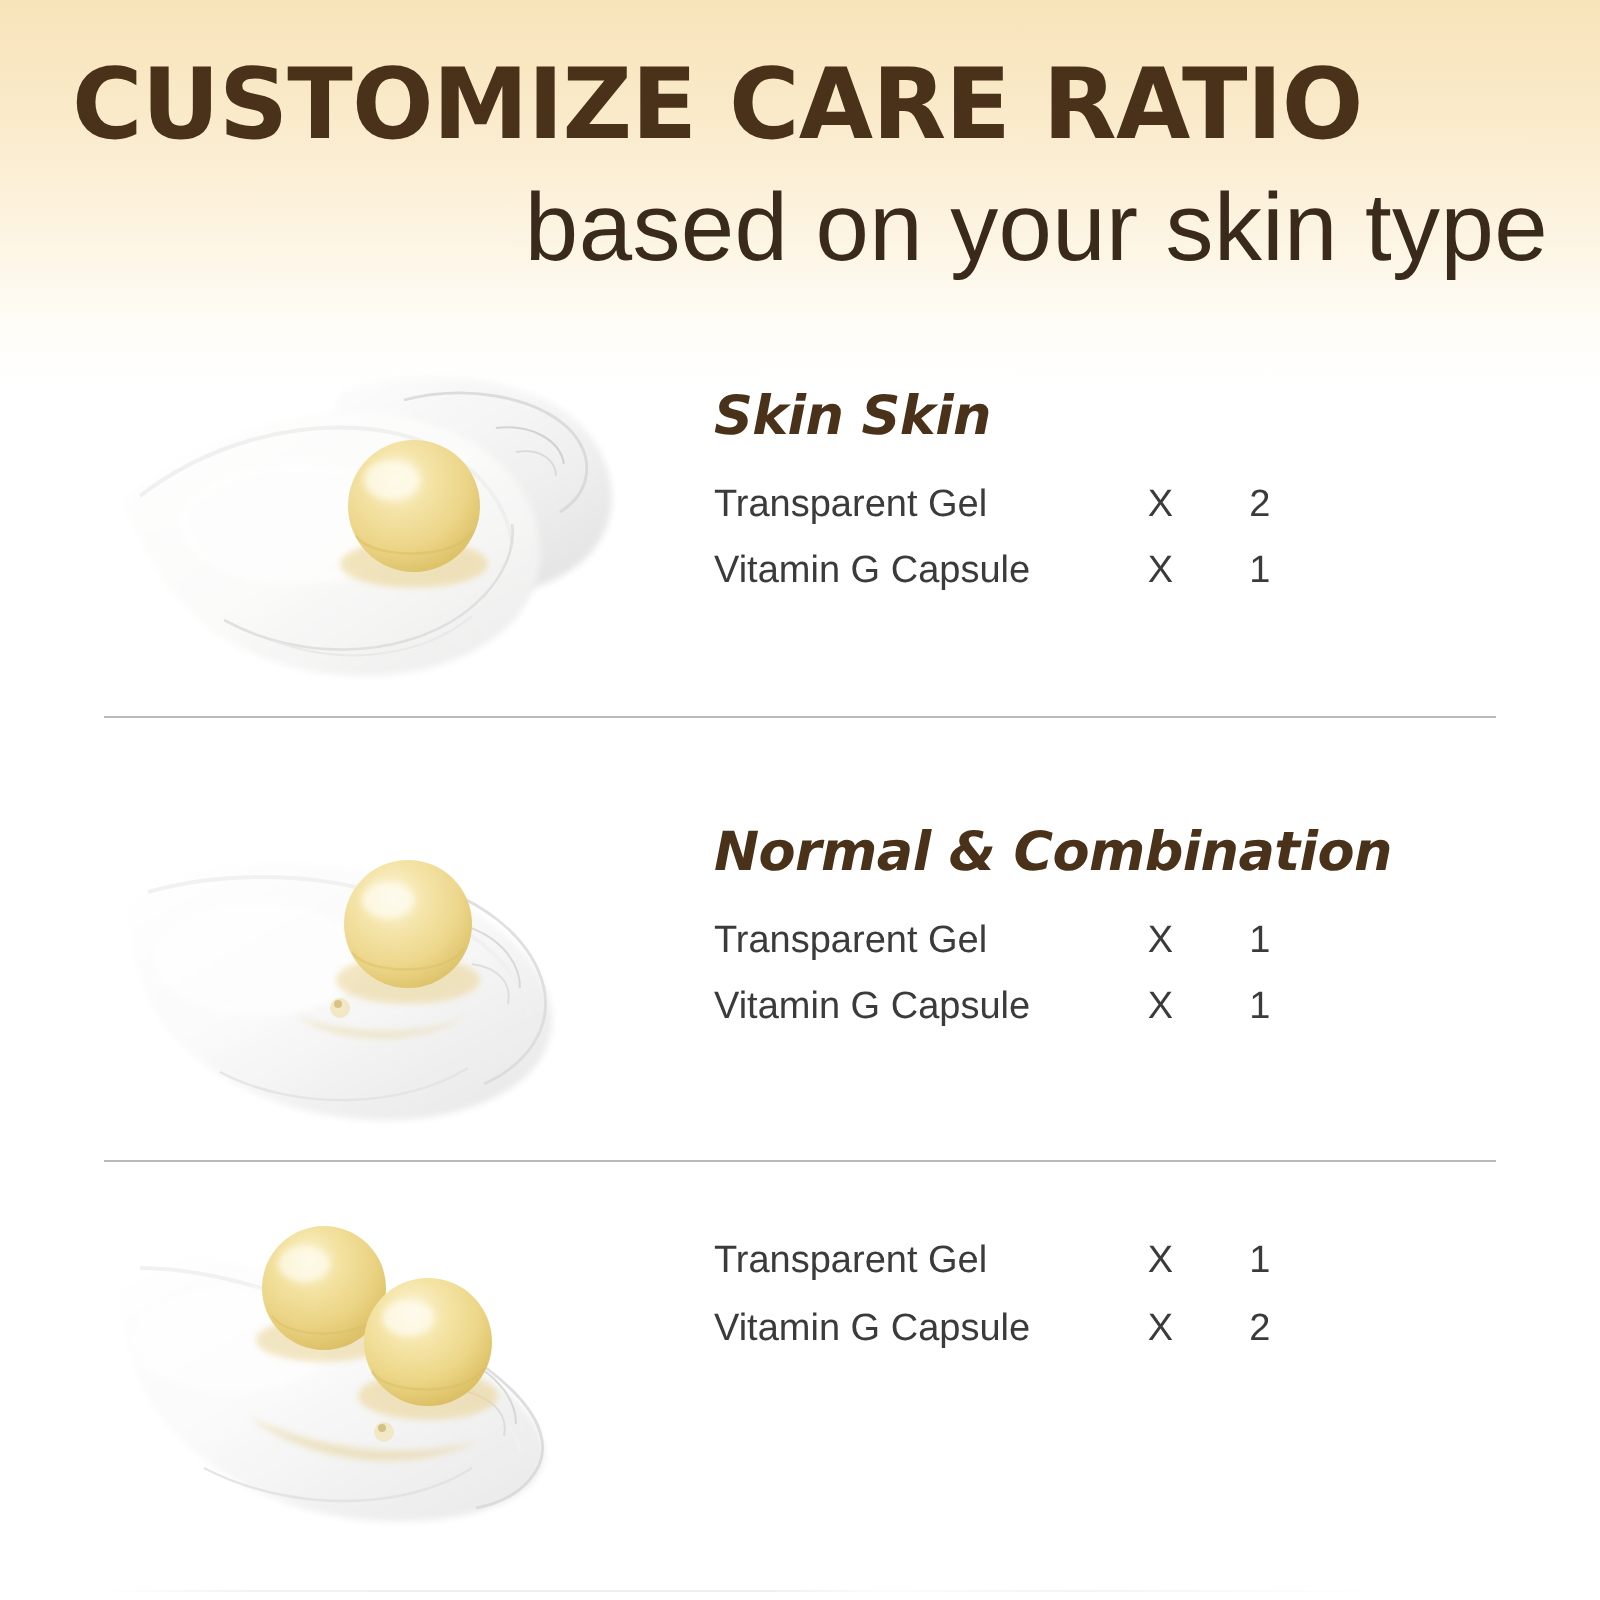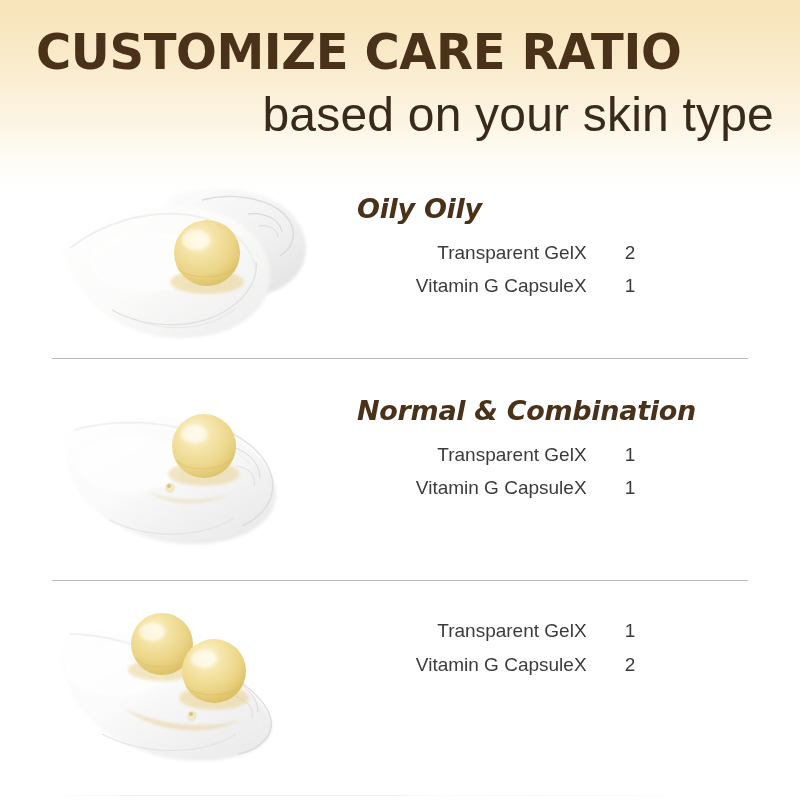--- a/index.html
+++ b/index.html
@@ -67,21 +67,21 @@
   }
 
   
   .section {
     position: absolute;
     left: 0;
     width: 800px;
     height: 218px;
   }
   .section-1 { top: 172px; }
-  .section-2 { top: 374px; }
+  .section-2 { top: 390px; }
   .section-3 { top: 592px; }
 
   .divider {
     position: absolute;
     left: 52px;
     width: 696px;
     height: 1px;
     background: #b9b9b9;
   }
   .divider-1 { top: 358px; }
@@ -133,21 +133,21 @@
   }
   .ratio-table td {
     font-family: "Liberation Sans", sans-serif;
     font-weight: 300;
     font-size: 19px;
     color: #3b3b3b;
     padding: 3px 0;
     line-height: 1.45;
     white-space: nowrap;
   }
-  td.col-item  { width: 205px; text-align: right; }
+  td.col-item  { width: 205px; text-align: left; }
   td.col-times { width: 48px;  text-align: left; color: #3b3b3b; }
   td.col-qty   { width: 40px;  text-align: left; }
 </style>
 </head>
 <body>
 
 <div id="page">
 
   <div class="header">
     <div class="title">CUSTOMIZE CARE RATIO</div>
@@ -193,21 +193,21 @@
         <ellipse cx="96" cy="84" rx="58" ry="30" fill="#ffffff" opacity="0.65" filter="url(#soft1)"></ellipse>
 
         <ellipse cx="155" cy="104" rx="37" ry="12" fill="#e9d28b" opacity="0.55" filter="url(#soft1)"></ellipse>
         <circle cx="155" cy="75" r="33" fill="url(#cap1)"></circle>
         <ellipse cx="144" cy="62" rx="14" ry="10" fill="#fffdf0" opacity="0.72" filter="url(#soft1)"></ellipse>
         <path d="M126 90 C134 102 176 102 184 88" fill="none" stroke="#d8bd62" stroke-width="1.2" opacity="0.5"></path>
       </svg>
     </div>
 
     <div class="info">
-      <div class="skin-heading">Oily Oily</div>
+      <div class="skin-heading">Skin Skin</div>
       <table class="ratio-table">
         <tbody>
           <tr>
             <td class="col-item">Transparent Gel</td>
             <td class="col-times">X</td>
             <td class="col-qty">2</td>
           </tr>
           <tr>
             <td class="col-item">Vitamin G Capsule</td>
             <td class="col-times">X</td>

